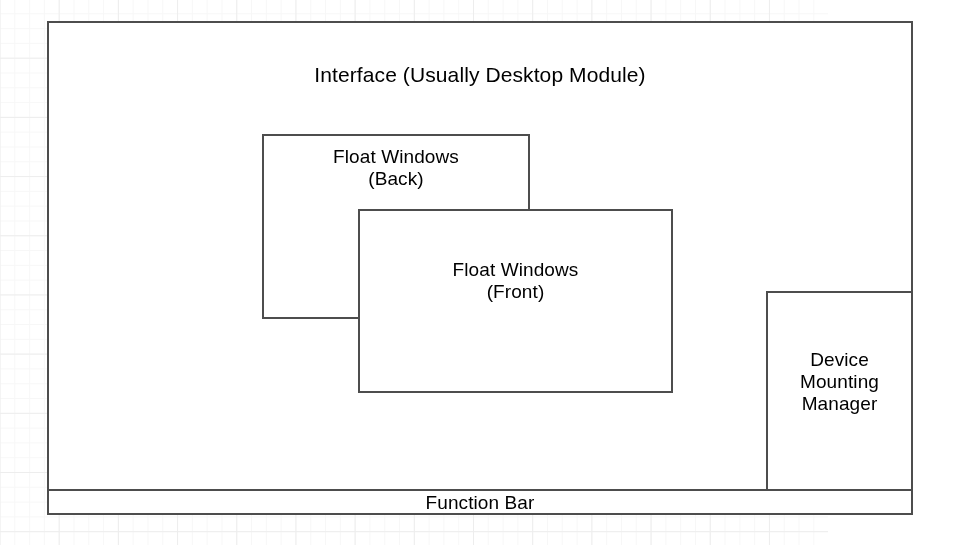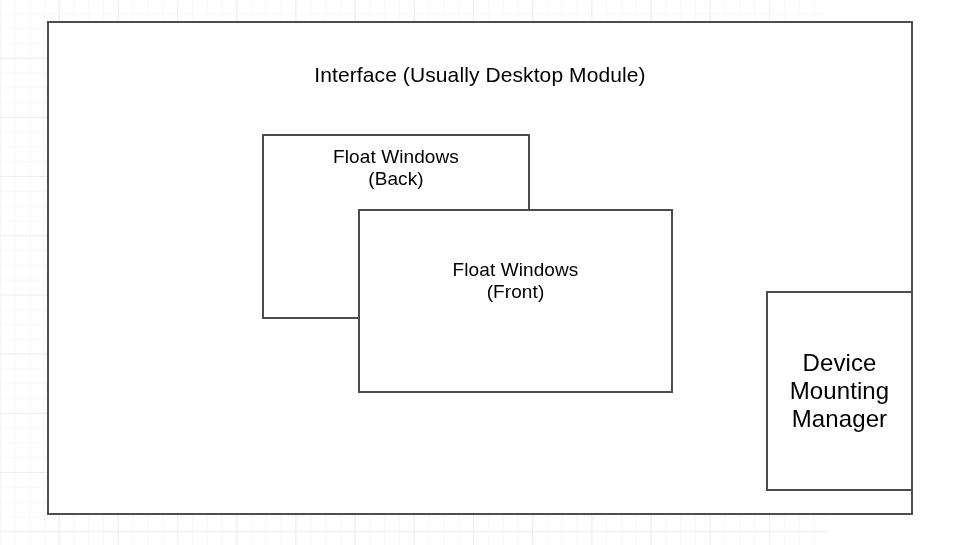--- a/index.html
+++ b/index.html
@@ -82,21 +82,21 @@
   
   #device-manager-box {
     left: 766px;
     top: 291px;
     width: 147px;
     height: 200px;
     z-index: 2;
   }
   #device-manager-label {
     top: 56px;
-    font-size: 24px;
+    font-size: 19px;
   }
 
   
   #float-back-box {
     left: 262px;
     top: 134px;
     width: 268px;
     height: 185px;
     z-index: 3;
   }
@@ -150,14 +150,17 @@
   <div class="box" id="float-back-box">
     <div class="box-label" id="float-back-label">Float Windows
 (Back)</div>
   </div>
 
   <div class="box" id="float-front-box">
     <div class="box-label" id="float-front-label">Float Windows
 (Front)</div>
   </div>
 
+  <div class="box" id="function-bar-box">
+    <div class="box-label" id="function-bar-label">Function Bar</div>
+  </div>
 
 </div>
 
 </body></html>

